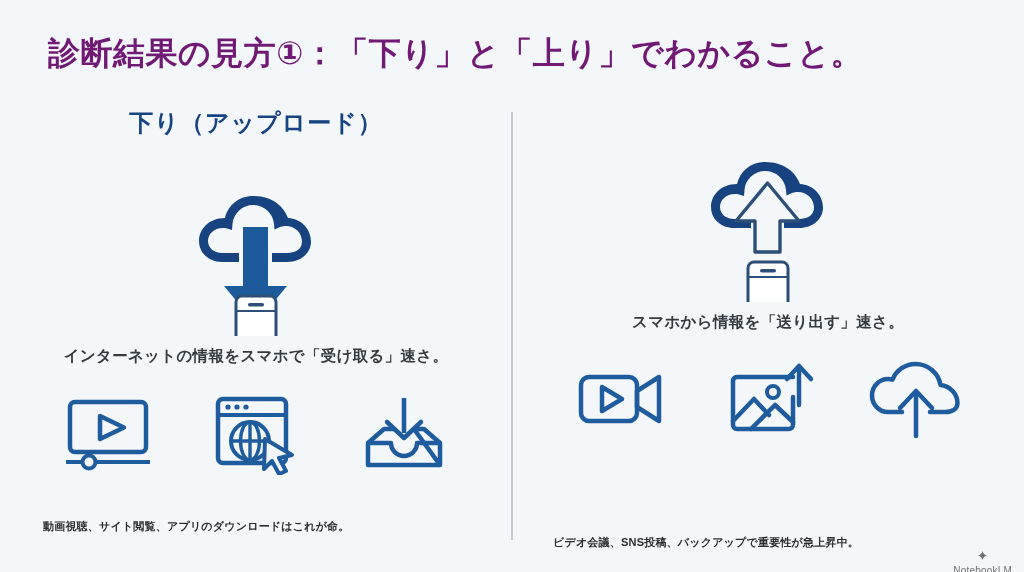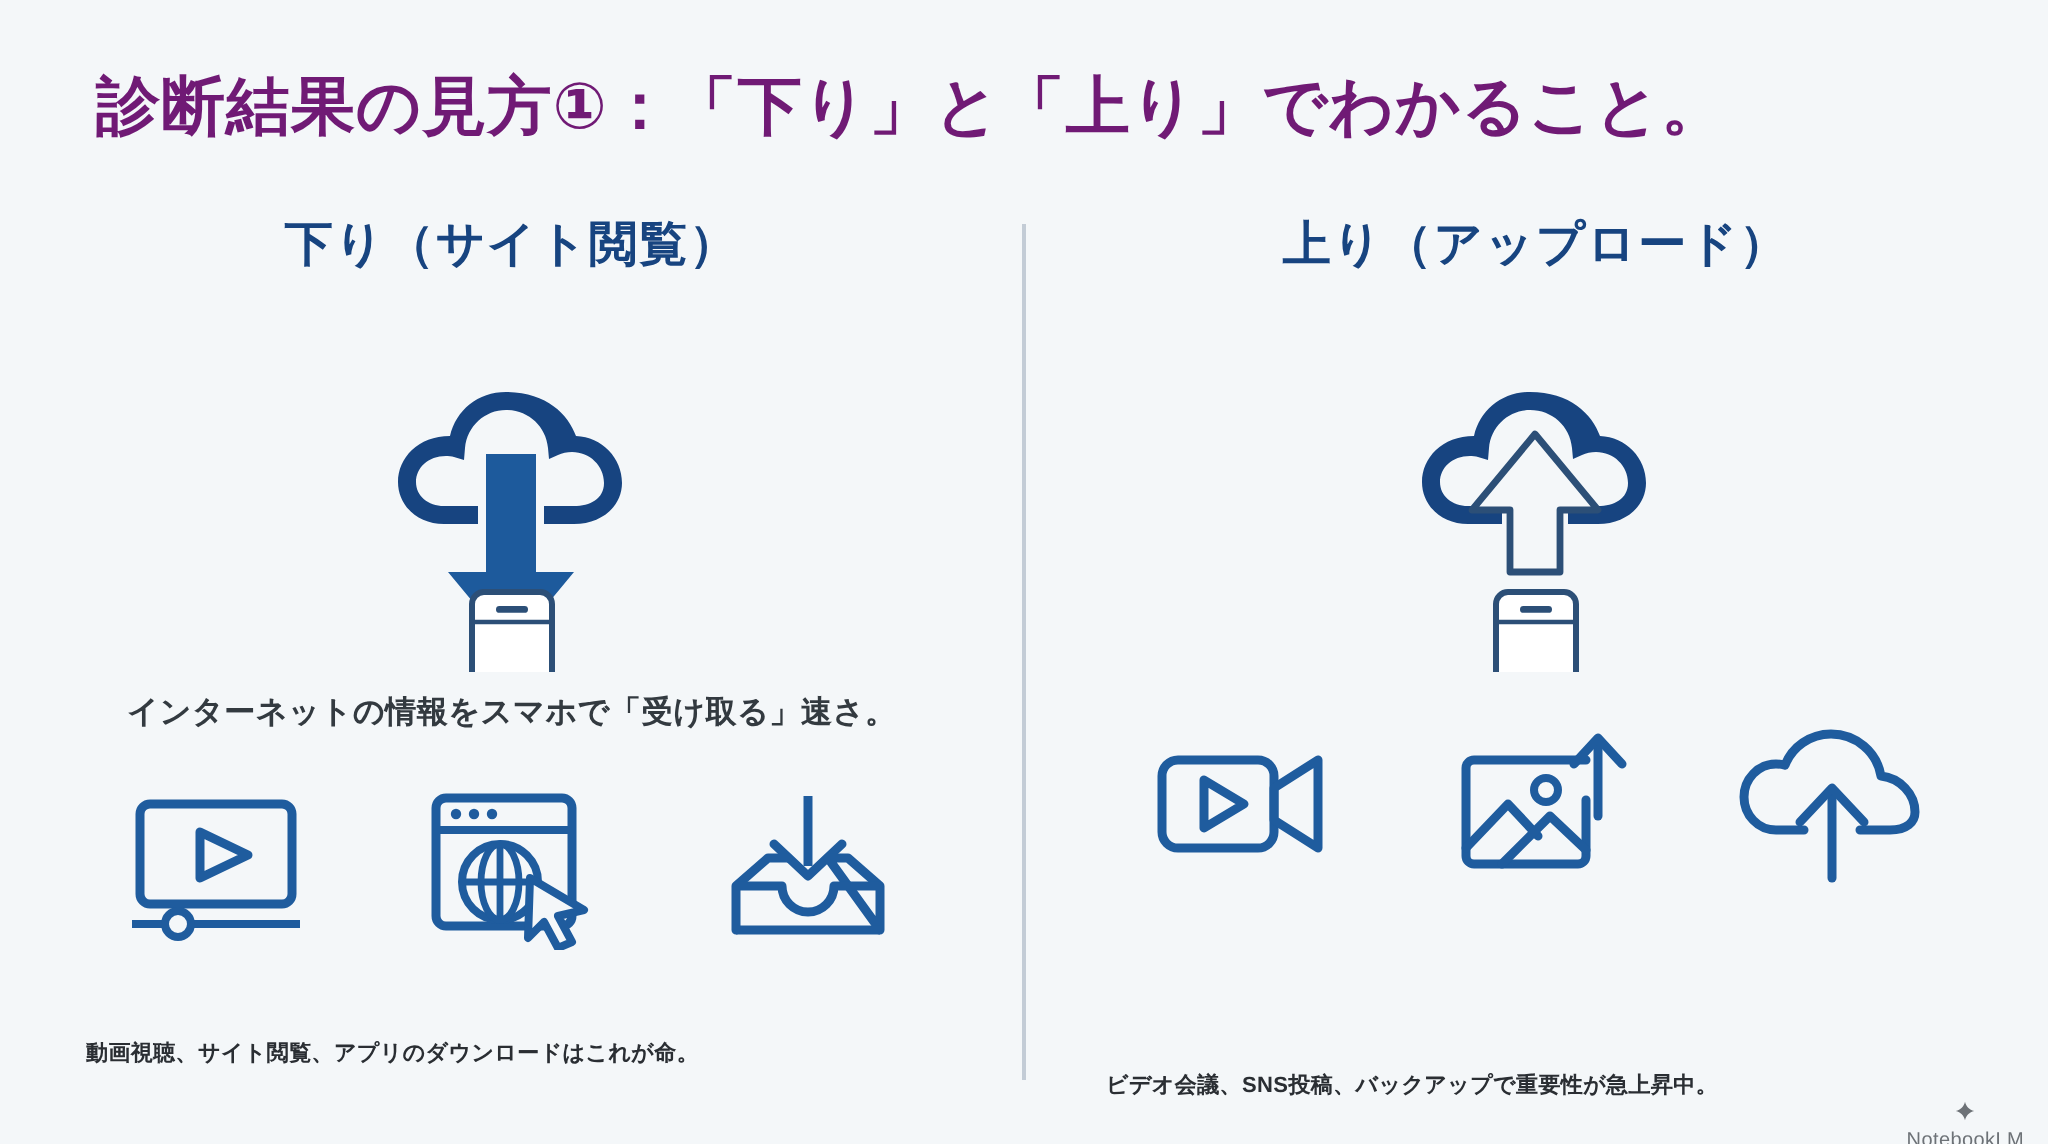--- a/index.html
+++ b/index.html
@@ -132,21 +132,21 @@
 <body>
 
 <div class="slide">
 
   <div class="title">診断結果の見方①：「下り」と「上り」でわかること。</div>
 
   <div class="divider"></div>
 
   <div class="col col-left">
 
-    <div class="col-head">下り（サイト閲覧）</div>
+    <div class="col-head">下り（アップロード）</div>
 
     <div class="hero">
       <svg width="150" height="180" viewBox="0 0 150 180">
 
         <path d="M44 62 C28 62 18 73 18 85 C18 97 28 106 41 106 L58 106
                  L58 97 L41 97 C33 97 27 92 27 85 C27 78 33 72 42 72
                  C43 72 45 72 46 72.5 L51 74 L51.5 68
                  C52.5 57 61.5 49 72 49 C83 49 92 57 93 68 L93.5 73.5 L98 71.5
                  C100 70.5 102.5 70 105 70 C114 70 121 77 121 85.5
                  C121 93.5 114 97 106 97 L91 97 L91 106 L106 106
@@ -199,21 +199,20 @@
           <path d="M10 50 L33 50 A13 13 0 0 0 59 50 L82 50" fill="none" stroke="#1f5c9e" stroke-width="4.5" stroke-linejoin="round"></path>
           <line x1="10" y1="72" x2="82" y2="72" stroke="#1f5c9e" stroke-width="4.5"></line>
         </svg>
       </div>
 
     </div>
   </div>
 
   <div class="col col-right">
 
-    <div class="col-head">上り（アップロード）</div>
 
     <div class="hero">
       <svg width="150" height="180" viewBox="0 0 150 180">
 
         <path d="M44 62 C28 62 18 73 18 85 C18 97 28 106 41 106 L58 106
                  L58 97 L41 97 C33 97 27 92 27 85 C27 78 33 72 42 72
                  C43 72 45 72 46 72.5 L51 74 L51.5 68
                  C52.5 57 61.5 49 72 49 C83 49 92 57 93 68 L93.5 73.5 L98 71.5
                  C100 70.5 102.5 70 105 70 C114 70 121 77 121 85.5
                  C121 93.5 114 97 106 97 L91 97 L91 106 L106 106
@@ -223,20 +222,21 @@
         <path d="M62 130 L62 99 L43 99 L74.5 61 L106 99 L87 99 L87 130 Z" fill="#f4f7f9" stroke="#2c4f77" stroke-width="3.4" stroke-linejoin="round"></path>
 
         <rect x="55" y="140" width="40" height="68" rx="6" ry="6" fill="#ffffff" stroke="#2c4f77" stroke-width="3"></rect>
         <rect x="67" y="147" width="16" height="3.4" rx="1.7" fill="#2c4f77"></rect>
         <line x1="55" y1="155" x2="95" y2="155" stroke="#2c4f77" stroke-width="2.2"></line>
         <line x1="55" y1="195" x2="95" y2="195" stroke="#2c4f77" stroke-width="2.2"></line>
         <circle cx="75" cy="201.5" r="3.2" fill="#2c4f77"></circle>
       </svg>
     </div>
 
+    <div class="lead">スマホから情報を「送り出す」速さ。</div>
 
     <div class="icon-row">
 
       <div class="icon-cell">
         <svg width="98" height="72" viewBox="0 0 98 72">
           <rect x="10" y="14" width="56" height="44" rx="8" ry="8" fill="none" stroke="#1f5c9e" stroke-width="4.5"></rect>
           <path d="M66 28 L88 14 L88 58 L66 44 Z" fill="none" stroke="#1f5c9e" stroke-width="4.5" stroke-linejoin="round"></path>
           <path d="M31 24 L51 36 L31 48 Z" fill="none" stroke="#1f5c9e" stroke-width="4.5" stroke-linejoin="round"></path>
         </svg>
       </div>

